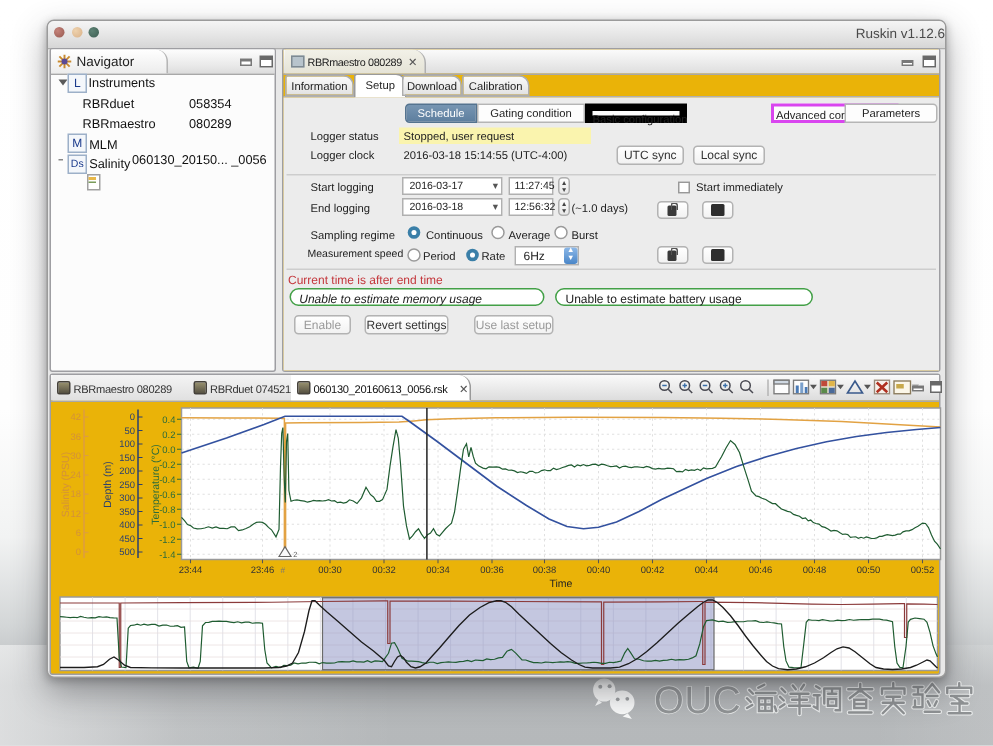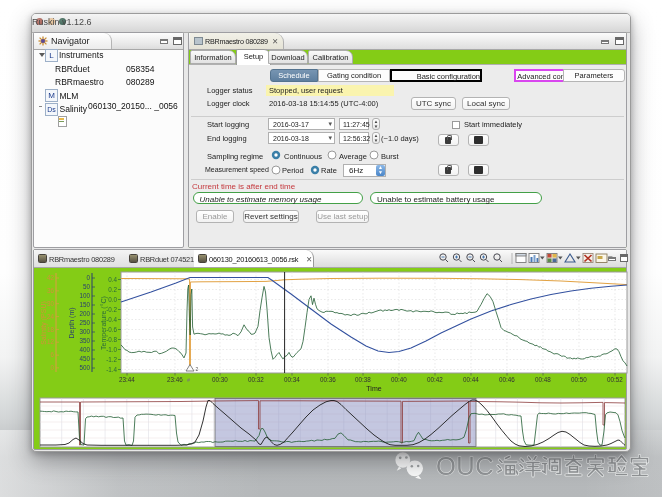--- a/index.html
+++ b/index.html
@@ -7,23 +7,23 @@
  font-family:"Liberation Sans",sans-serif;
  background:linear-gradient(180deg,#ffffff 0%,#fefefe 55%,#f2f3f3 72%,#d3d6d7 84%,#b6b9bb 92%,#b5b8ba 100%);}
 .abs{position:absolute;white-space:nowrap;}
 .win{position:absolute;left:31px;top:13px;width:600px;height:439px;
  background:#e8e8e8;border:1px solid #9b9b9b;border-radius:5px;box-sizing:border-box;
  box-shadow:0 9px 22px rgba(55,55,60,.42),0 2px 6px rgba(0,0,0,.25);}
 .titlebar{position:absolute;left:0;top:0;right:0;height:18px;
  background:linear-gradient(180deg,#f5f5f5,#e3e3e3 60%,#d6d6d6);
  border-bottom:1px solid #adadad;border-radius:4px 4px 0 0;}
 .tl{position:absolute;top:4px;width:7px;height:7px;border-radius:50%;}
-.title{position:absolute;top:3px;left:0;right:0;text-align:left;font-size:9px;color:#4a4a4a;}
-
-.panel{position:absolute;background:#84cc16;border:1px solid #9e9ea2;box-sizing:border-box;border-radius:2px;}
+.title{position:absolute;top:3px;left:0;right:0;text-align:right;font-size:9px;color:#4a4a4a;}
+
+.panel{position:absolute;background:#eab308;border:1px solid #9e9ea2;box-sizing:border-box;border-radius:2px;}
 .phead{position:absolute;left:0;top:0;right:0;height:16px;
  background:linear-gradient(180deg,#fdfdfd,#e8e8e8 70%,#dcdcdc);border-bottom:1px solid #a8a8a8;} .t9{font-size:9px;}
 .btn{position:absolute;background:linear-gradient(180deg,#ffffff,#f2f2f2);border:1px solid #b3b3b3;
  border-radius:3px;box-sizing:border-box;font-size:8px;color:#333;text-align:center;}
 .ticon{position:absolute;width:9px;height:9px;background:linear-gradient(180deg,#97906e,#575243);border-radius:1.5px;border:1px solid #45413a;box-sizing:border-box;}
 #bgfade{position:absolute;left:0;top:430px;width:662px;height:67px;
  background:linear-gradient(90deg,rgba(252,252,252,.55) 0%,rgba(252,252,252,.15) 18%,rgba(252,252,252,0) 40%,rgba(252,252,252,0) 88%,rgba(252,252,252,.12) 100%);pointer-events:none;}
 </style>
 </head>
 <body>
@@ -133,21 +133,21 @@
    <div class="abs" style="left:46px;top:0;width:35px;height:16px;background:#fff;border:1px solid #9a9a9a;border-bottom:none;border-radius:2px 7px 0 0;box-sizing:border-box;text-align:center;line-height:14px;">Setup</div>
    <div class="abs" style="left:78px;top:1px;width:40px;height:14px;background:linear-gradient(180deg,#fafafa,#e2e2e2);border:1px solid #adadad;border-radius:2px 7px 0 0;box-sizing:border-box;text-align:center;line-height:13px;">Download</div>
    <div class="abs" style="left:118px;top:1px;width:45px;height:14px;background:linear-gradient(180deg,#fafafa,#e2e2e2);border:1px solid #adadad;border-radius:2px 7px 0 0;box-sizing:border-box;text-align:center;line-height:13px;">Calibration</div>
  </div>
 
  <div class="abs" style="left:0;top:32px;width:437px;height:182px;background:#ececec;font-size:7.5px;color:#222;">
 
   <div class="abs" style="left:81px;top:4px;height:13px;">
     <div class="abs" style="left:0;top:0;width:48px;height:13px;background:linear-gradient(180deg,#7795b2,#5e7f9f);border:1px solid #54738f;border-radius:3px 0 0 3px;box-sizing:border-box;color:#fff;text-align:center;line-height:12px;font-size:7.5px;">Schedule</div>
     <div class="abs" style="left:48px;top:0;width:72px;height:13px;background:#fdfdfd;border:1px solid #b5b5b5;box-sizing:border-box;text-align:center;line-height:12px;font-size:7.5px;">Gating condition</div>
-    <div class="abs" style="left:120px;top:0;width:92px;height:13px;background:#fdfdfd;border:2px solid #000000;box-sizing:border-box;text-align:right;line-height:12px;font-size:7.5px;">Basic configuration</div>
+    <div class="abs" style="left:120px;top:0;width:68px;height:13px;background:#fdfdfd;border:5px solid #000000;box-sizing:border-box;text-align:left;line-height:12px;font-size:7.5px;">Basic configuration</div>
     <div class="abs" style="left:208px;top:0;width:85px;height:13px;background:#fdfdfd;border:2px solid #d946ef;box-sizing:border-box;text-align:center;line-height:12px;font-size:7.5px;margin-left:36px;">Advanced configuration</div>
     <div class="abs" style="left:293px;top:0;width:62px;height:13px;background:#fdfdfd;border:1px solid #b5b5b5;border-radius:0 3px 3px 0;box-sizing:border-box;text-align:center;line-height:12px;font-size:7.5px;">Parameters</div>
   </div>
   <div class="abs" style="left:18px;top:21px;">Logger status</div>
   <div class="abs" style="left:77px;top:19.5px;width:128px;height:11px;background:#faf4ae;"></div>
   <div class="abs" style="left:80px;top:21px;">Stopped, user request</div>
   <div class="abs" style="left:18px;top:34px;">Logger clock</div>
   <div class="abs" style="left:80px;top:34px;text-align:right;">2016-03-18 15:14:55 (UTC-4:00)</div>
   <div class="btn" style="left:222px;top:31.5px;width:45px;height:13px;line-height:12px;">UTC sync</div>
   <div class="btn" style="left:273px;top:31.5px;width:48px;height:13px;line-height:12px;">Local sync</div>

